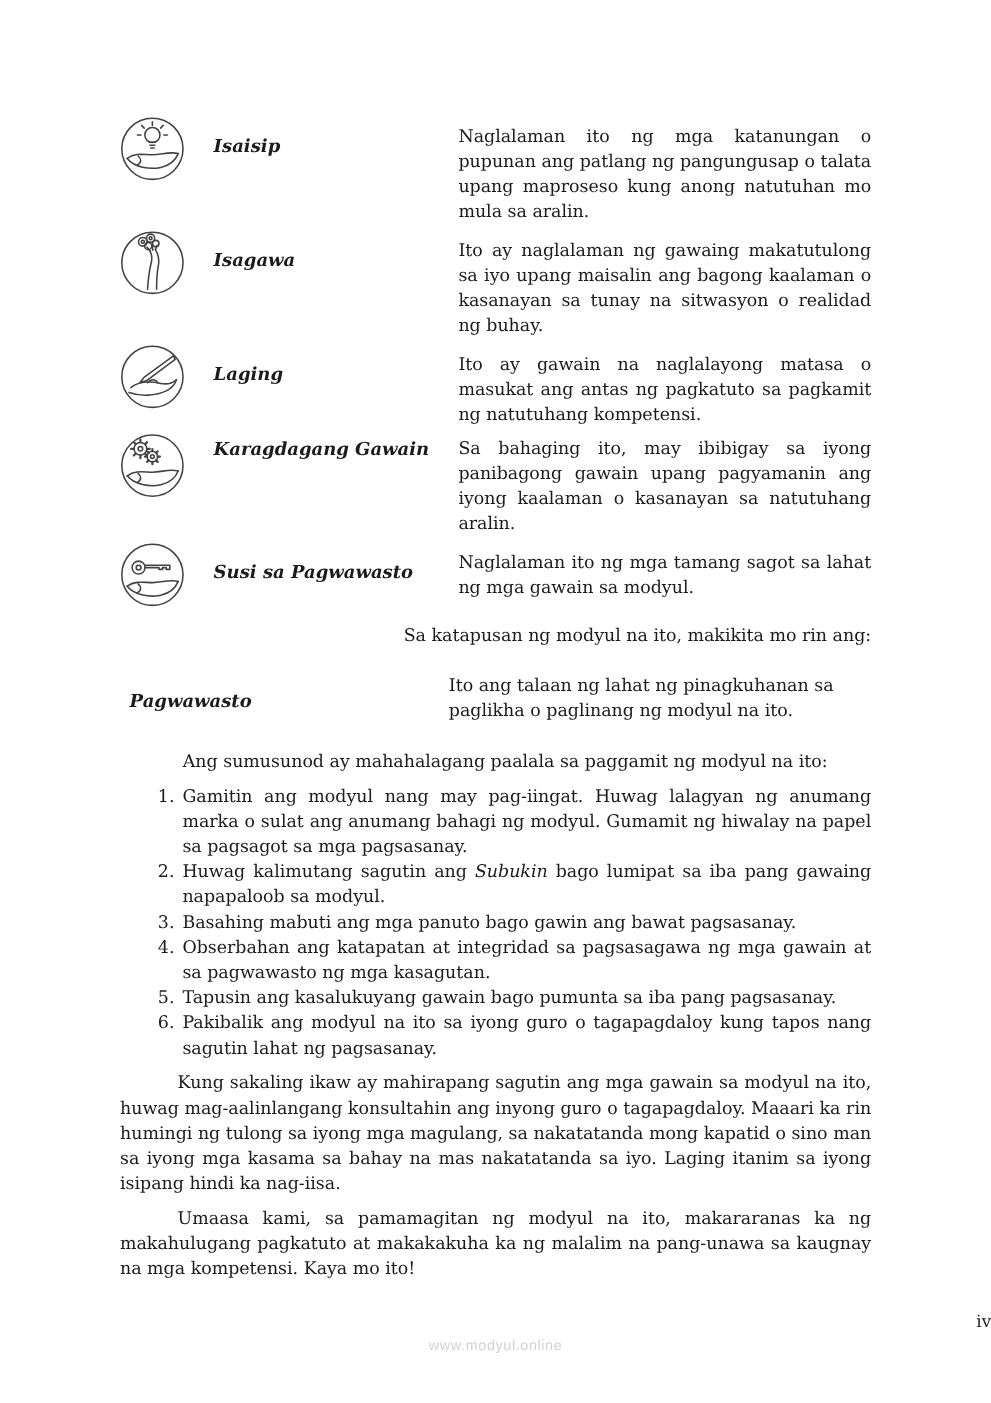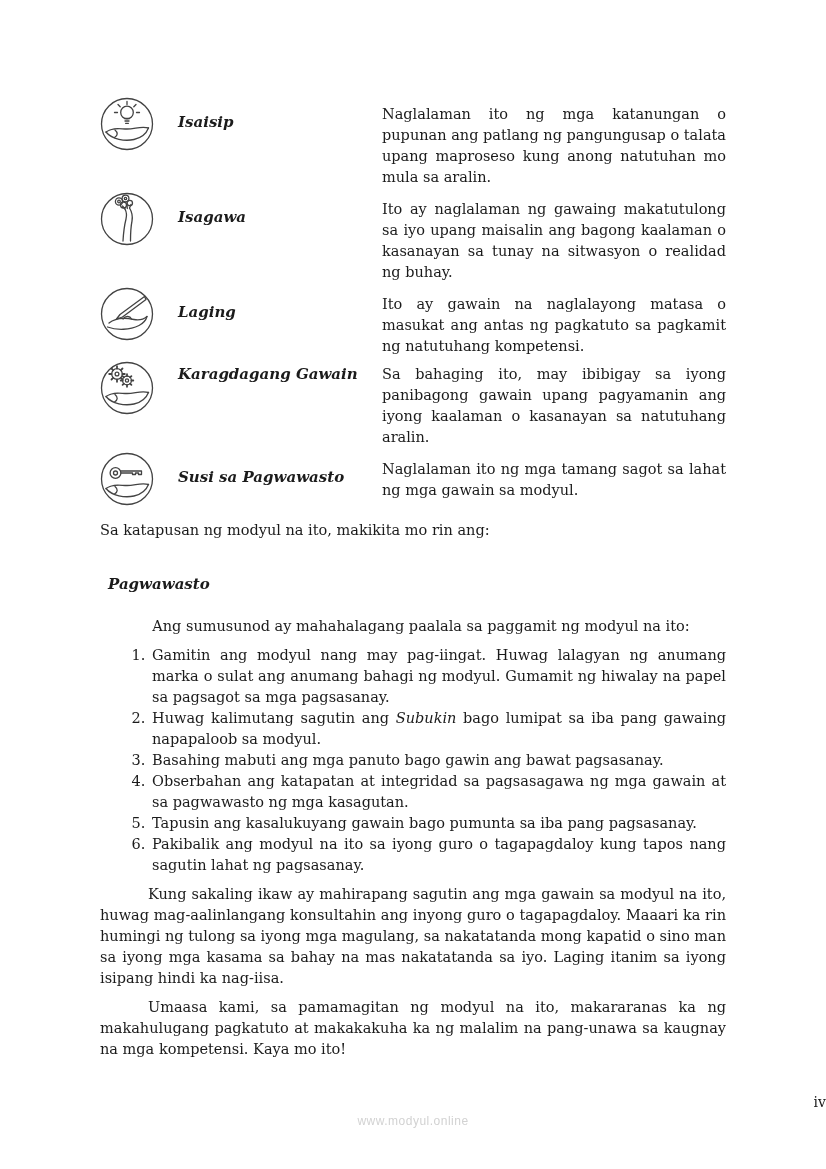--- a/index.html
+++ b/index.html
@@ -20,21 +20,21 @@
   .icon-cell{flex:0 0 78px;}
   .label-cell{
     flex:0 0 204px;
     font-weight:bold;font-style:italic;
     font-size:15px;line-height:21px;
     padding-top:15px;
   }
   .section-row.two-line .label-cell{padding-top:3px;}
   .desc-cell{flex:1;text-align:justify;padding-top:7px;}
   .section-row.two-line .desc-cell{padding-top:3px;}
-  .note{margin:14px 0 0 0;}
+  .note{margin:14px 0 0 0;text-align:right;}
   .sanggunian-row{display:flex;margin-top:21px;}
   .sanggunian-label{
     flex:0 0 274px;
     box-sizing:border-box;padding-left:8px;padding-top:12px;
     font-weight:bold;font-style:italic;font-size:15px;
   }
   .sanggunian-desc{flex:1;text-align:left;}
   .reminders-intro{margin:21px 0 8px 16px;text-align:center;}
   ol.reminders{margin:0;padding:0 0 0 50px;}
   ol.reminders li{text-align:justify;padding-left:2px;}
@@ -150,20 +150,21 @@
       </span>
     </div>
     <div class="label-cell">Susi sa Pagwawasto</div>
     <div class="desc-cell">Naglalaman ito ng mga tamang sagot sa lahat ng mga gawain sa modyul.</div>
   </div>
 
   <p class="note">Sa katapusan ng modyul na ito, makikita mo rin ang:</p>
 
   <div class="sanggunian-row">
     <div class="sanggunian-label">Pagwawasto</div>
+    <div class="sanggunian-desc">Ito ang talaan ng lahat ng pinagkuhanan sa paglikha o paglinang ng modyul na ito.</div>
   </div>
 
   <p class="reminders-intro">Ang sumusunod ay mahahalagang paalala sa paggamit ng modyul na ito:</p>
 
   <ol class="reminders">
     <li><span>Gamitin ang modyul nang may pag-iingat. Huwag lalagyan ng anumang marka o sulat ang anumang bahagi ng modyul. Gumamit ng hiwalay na papel sa pagsagot sa mga pagsasanay.</span></li>
     <li><span>Huwag kalimutang sagutin ang </span><i>Subukin</i><span> bago lumipat sa iba pang gawaing napapaloob sa modyul.</span></li>
     <li><span>Basahing mabuti ang mga panuto bago gawin ang bawat pagsasanay.</span></li>
     <li><span>Obserbahan ang katapatan at integridad sa pagsasagawa ng mga gawain at sa pagwawasto ng mga kasagutan.</span></li>
     <li><span>Tapusin ang kasalukuyang gawain bago pumunta sa iba pang pagsasanay.</span></li>

